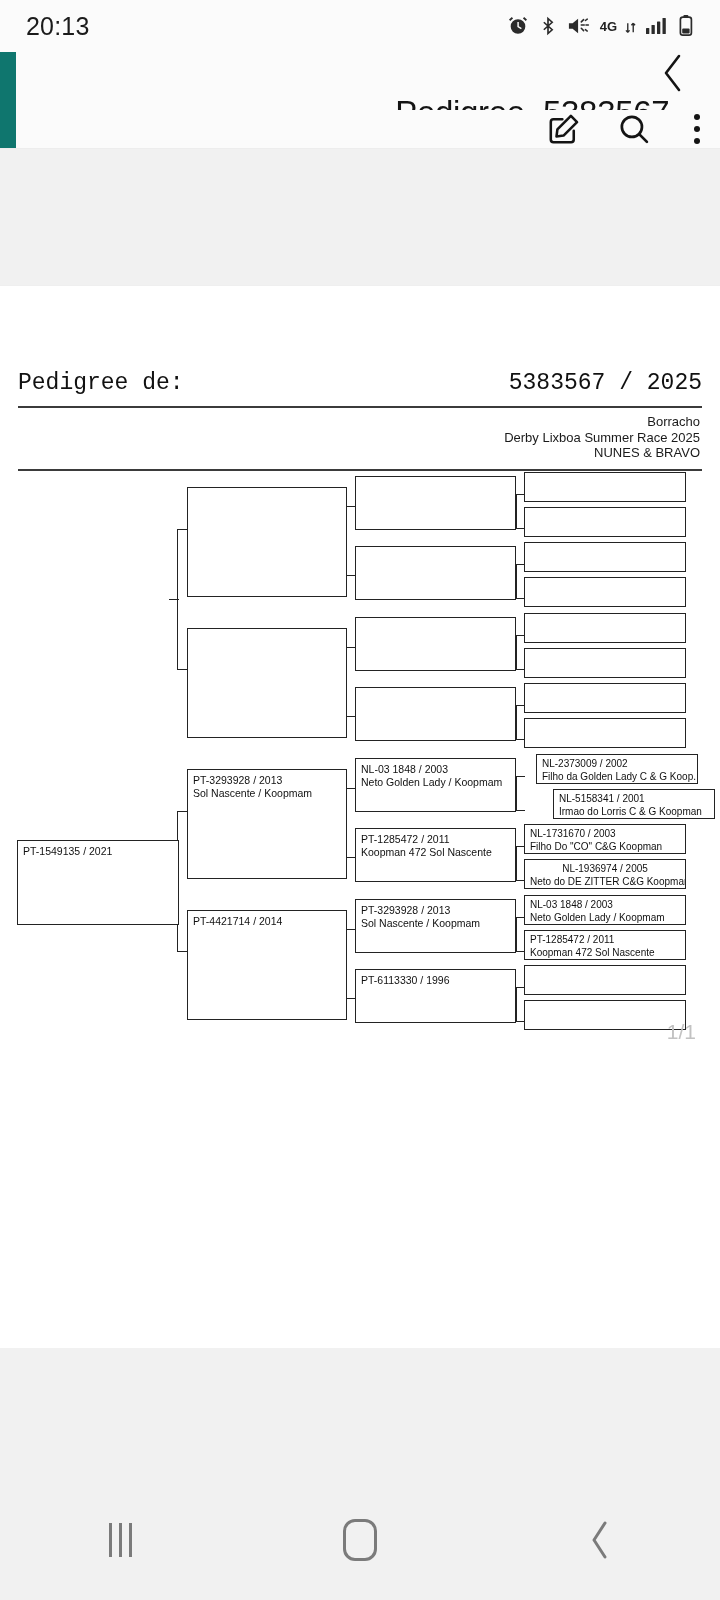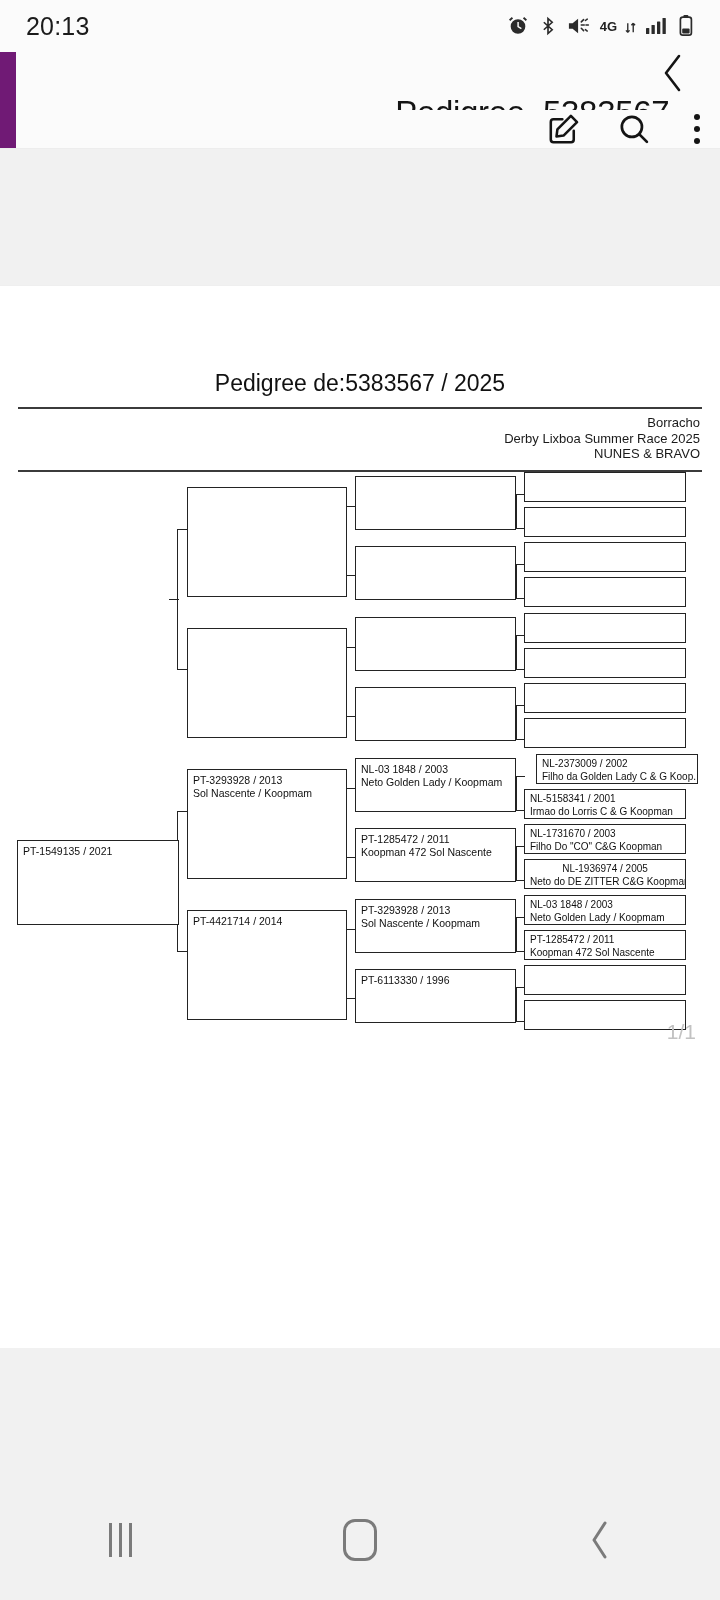--- a/index.html
+++ b/index.html
@@ -2,21 +2,21 @@
 <html><head>
 <meta charset="utf-8">
 <style>
   * { box-sizing: border-box; margin: 0; padding: 0; }
   html, body {
     width: 720px; height: 1600px;
     font-family: "Liberation Sans", sans-serif;
     background: #ffffff;
     overflow: hidden;
   }
-  #root { position: relative; width: 720px; height: 1455px; background:#701a75; }
+  #root { position: relative; width: 720px; height: 1455px; background:#0f766e; }
 
   
   .statusbar {
     position:absolute; left:0; top:0; width:720px; height:52px;
     background:#fbfbfb;
     display:flex; align-items:center; justify-content:space-between;
     padding:0 26px;
   }
   .status-time { font-size:25px; color:#1b1b1b; letter-spacing:0.2px; }
   .status-icons { display:flex; align-items:center; gap:9px; }
@@ -42,21 +42,21 @@
   
   .gray-band {
     position:absolute; left:0; top:148px; width:720px; height:138px;
     background:#f1f1f1; border-top:1px solid #ededed; border-bottom:1px solid #efefef;
   }
 
   
   .page { position:absolute; left:0; top:286px; width:720px; height:1062px; background:#ffffff; }
 
   .doc-head { position:absolute; left:18px; top:84px; width:684px; }
-  .doc-head-row { display:flex; align-items:baseline; justify-content:center; }
+  .doc-head-row { display:flex; align-items:baseline; justify-content:space-between;font-family:Liberation Mono, monospace; }
   .doc-head-left { font-size:23px; color:#111; }
   .doc-head-right { font-size:23px; color:#111; }
   .rule { height:2px; background:#3b3b3b; width:100%; }
   .rule-1 { margin-top:10px; }
   .sub-lines { text-align:right; padding:6px 2px 3px 0; }
   .sub-lines div { font-size:13px; color:#1a1a1a; line-height:15.5px; }
   .rule-2 { margin-top:5px; }
 
   
   .tree { position:absolute; left:0; top:195px; width:720px; height:580px; }
@@ -301,21 +301,21 @@
         <div class="l2"></div>
       </div>
       <div class="node g4" style="left:524px; top:237px; width:162px; height:30px;">
         <div class="l1"></div>
         <div class="l2"></div>
       </div>
       <div class="node g4" style="left:536px; top:273px; width:162px; height:30px;">
         <div class="l1">NL-2373009 / 2002</div>
         <div class="l2">Filho da Golden Lady C &amp; G Koop.</div>
       </div>
-      <div class="node g4" style="left:524px; top:308px; width:162px; height:30px;">
+      <div class="node g4" style="left:553px; top:308px; width:162px; height:30px;">
         <div class="l1">NL-5158341 / 2001</div>
         <div class="l2">Irmao do Lorris C &amp; G Koopman</div>
       </div>
       <div class="node g4" style="left:524px; top:343px; width:162px; height:30px;">
         <div class="l1">NL-1731670 / 2003</div>
         <div class="l2">Filho Do "CO" C&amp;G Koopman</div>
       </div>
       <div class="node g4" style="left:524px; top:378px; width:162px; height:30px;text-align:center;">
         <div class="l1">NL-1936974 / 2005</div>
         <div class="l2">Neto do DE ZITTER C&amp;G Koopman</div>

